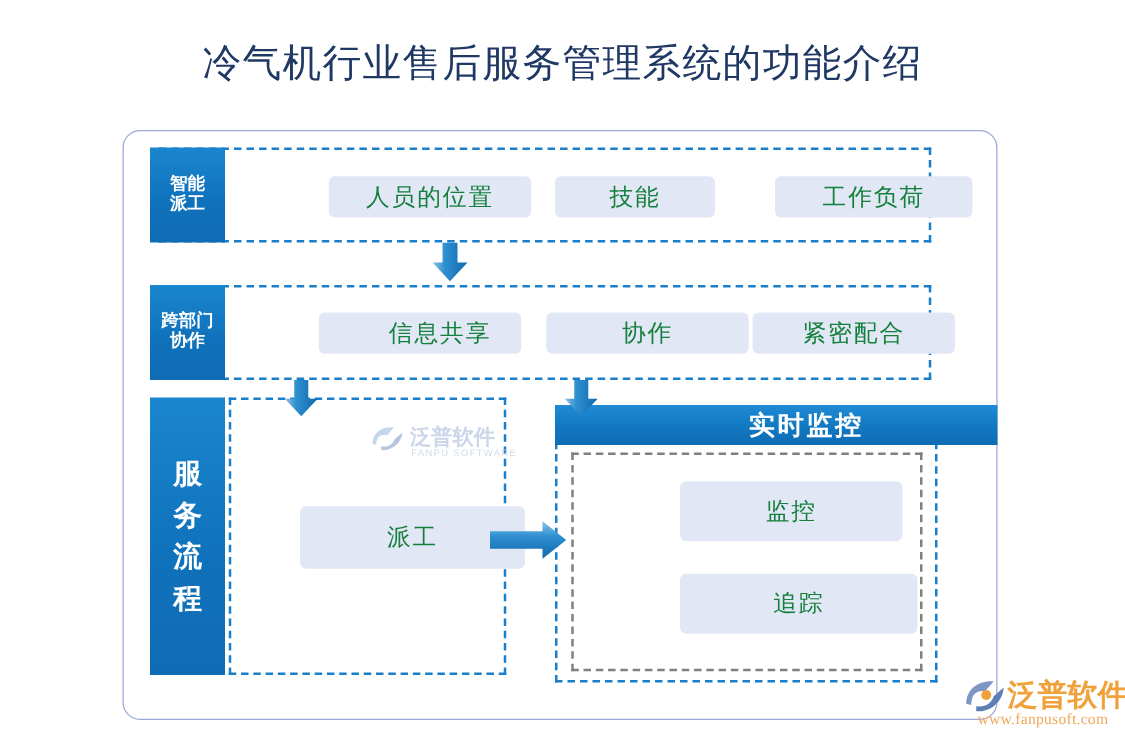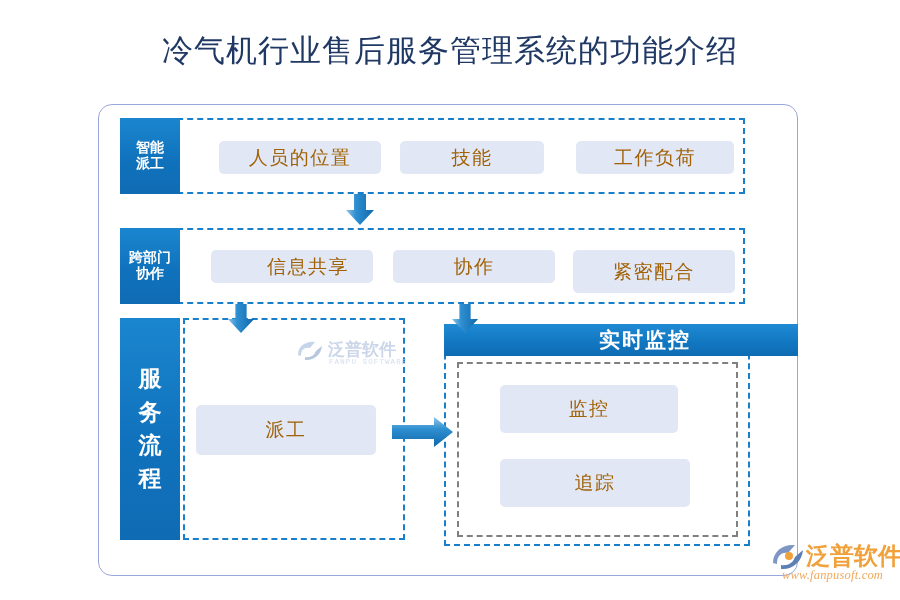--- a/index.html
+++ b/index.html
@@ -75,28 +75,29 @@
 
   .label-row { font-size: 14px; }
   .label-vert { font-size: 23px; letter-spacing: 0px; line-height: 1.45; }
 
   
   .chip {
     position: absolute;
     box-sizing: border-box;
     background: #e1e7f4;
     border-radius: 5px;
-    color: #a16207;
+    color: #15803d;
     font-size: 19px;
     display: flex;
     align-items: center;
     justify-content: center;
     letter-spacing: 1.5px;
     z-index: 4;
     font-family: Liberation Serif, serif;
+    margin-left: 44px;
   }
 
   
   .monitor-outer {
     position: absolute;
     left: 444px;
     top: 324px;
     width: 306px;
     height: 222px;
     box-sizing: border-box;
@@ -162,21 +163,21 @@
     font-family: "Liberation Sans", sans-serif;
   }
   .wm-sub {
     position: absolute;
     left: 33px;
     top: 20px;
     font-size: 7.5px;
     color: #cbd6e8;
     letter-spacing: 1.1px;
     white-space: nowrap;
-    font-family: Liberation Mono, monospace;
+    font-family: Liberation Sans, sans-serif;
   }
 
   
   .logo {
     position: absolute;
     left: 770px;
     top: 540px;
     width: 125px;
     height: 52px;
     z-index: 10;
@@ -194,41 +195,40 @@
   }
   .logo-url {
     position: absolute;
     left: 12px;
     top: 28px;
     font-size: 12.5px;
     color: #f0a95c;
     white-space: nowrap;
     letter-spacing: 0.2px;
     font-family: "Liberation Serif", "DejaVu Serif", serif;
-    font-style: italic;
   }
 </style>
 </head>
 <body>
 
 <div id="root">
 
   <div class="page-title">冷气机行业售后服务管理系统的功能介绍</div>
 
   <div class="diagram-frame"></div>
 
   <div class="band" style="left:127px; top:118px; width:618px; height:76px;"></div>
 
   <div class="blue-label label-row" style="left:120px; top:118px; width:60px; height:76px;">
     <span>智能</span>
     <span>派工</span>
   </div>
 
   <div class="chip" style="left:219px; top:141px; width:162px; height:33px;">人员的位置</div>
-  <div class="chip" style="left:400px; top:141px; width:144px; height:33px;">技能</div>
+  <div class="chip" style="left:400px; top:141px; width:128px; height:33px;">技能</div>
   <div class="chip" style="left:576px; top:141px; width:158px; height:33px;">工作负荷</div>
 
   <svg class="arrow" style="left:344px; top:194px;" width="32" height="32" viewBox="0 0 32 32">
     <defs>
       <linearGradient id="gdown1" x1="0" y1="0" x2="1" y2="0">
         <stop offset="0%" stop-color="#8fc3e6"></stop>
         <stop offset="35%" stop-color="#2e8fd0"></stop>
         <stop offset="100%" stop-color="#0f68ad"></stop>
       </linearGradient>
     </defs>
@@ -237,21 +237,21 @@
 
   <div class="band" style="left:127px; top:228px; width:618px; height:76px;"></div>
 
   <div class="blue-label label-row" style="left:120px; top:228px; width:60px; height:76px;">
     <span>跨部门</span>
     <span>协作</span>
   </div>
 
   <div class="chip" style="left:211px; top:250px; width:162px; height:33px;padding-left:32px;">信息共享</div>
   <div class="chip" style="left:393px; top:250px; width:162px; height:33px;">协作</div>
-  <div class="chip" style="left:573px; top:250px; width:162px; height:43px;">紧密配合</div>
+  <div class="chip" style="left:558px; top:250px; width:162px; height:33px;">紧密配合</div>
 
   <svg class="arrow" style="left:226px; top:304px;" width="30" height="30" viewBox="0 0 32 32">
     <defs>
       <linearGradient id="gdown2" x1="0" y1="0" x2="1" y2="0">
         <stop offset="0%" stop-color="#8fc3e6"></stop>
         <stop offset="35%" stop-color="#2e8fd0"></stop>
         <stop offset="100%" stop-color="#0f68ad"></stop>
       </linearGradient>
     </defs>
     <polygon points="10,0 22,0 22,16 30,16 16,31 2,16 10,16" fill="url(#gdown2)"></polygon>

